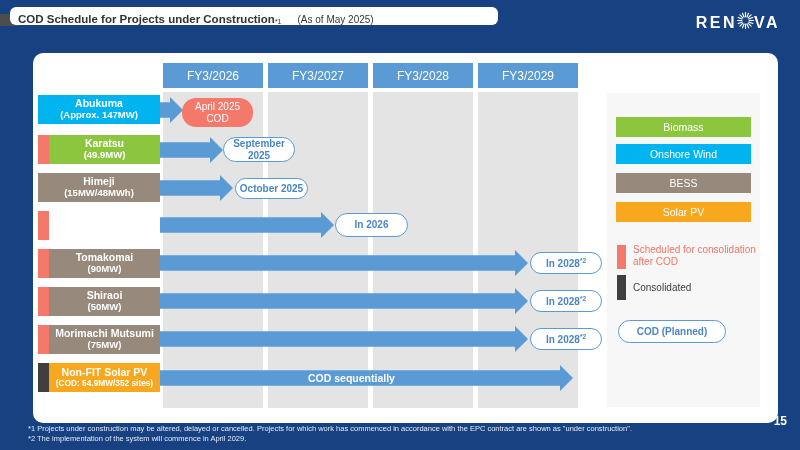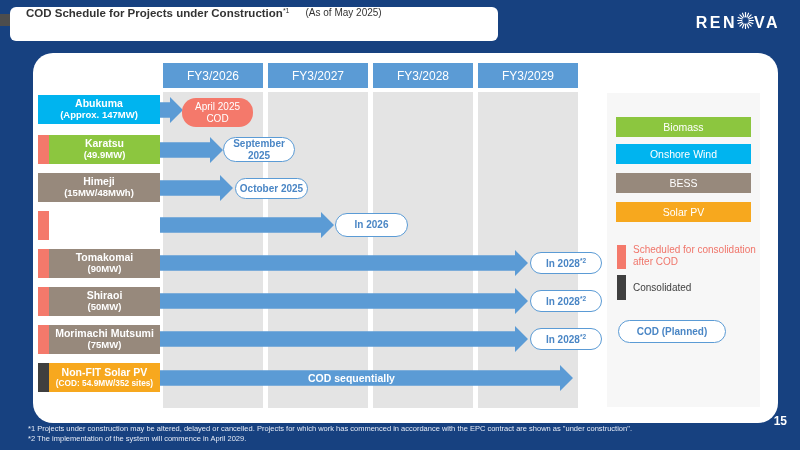--- a/index.html
+++ b/index.html
@@ -1,31 +1,31 @@
 <!DOCTYPE html>
 <html><head>
 <meta charset="utf-8">
 <style>
   html,body{margin:0;padding:0;}
   .slide{position:relative;width:800px;height:450px;background:#174180;font-family:"Liberation Sans",sans-serif;overflow:hidden;}
   .abs{position:absolute;}
 
   
   .title-tab{left:0;top:14px;width:19px;height:12px;background:#4d4d4d;}
-  .title-box{left:10px;top:7px;width:488px;height:34px;background:#fff;border-radius:6px;display:flex;align-items:flex-start;padding-left:16px;box-sizing:border-box;}
+  .title-box{left:10px;top:7px;width:488px;height:18px;background:#fff;border-radius:6px;display:flex;align-items:flex-end;padding-left:8px;box-sizing:border-box;}
   .title-main{font-size:11.5px;font-weight:bold;color:#333;}
   .title-sup{font-size:7px;vertical-align:super;color:#333;}
   .title-asof{font-size:10px;color:#333;margin-left:16px;}
 
   
   .logo{right:20px;top:11px;display:flex;align-items:center;color:#fff;font-weight:bold;font-size:16px;letter-spacing:2.5px;}
   .logo svg{margin:0 -1px;}
 
   
-  .panel{left:33px;top:53px;width:745px;height:370px;background:#fff;border-radius:20px;}
+  .panel{left:33px;top:53px;width:745px;height:370px;background:#fff;border-radius:10px;}
 
   
   .col-h{top:10px;height:25px;width:100px;background:#5b9bd5;color:#fff;font-size:12px;display:flex;align-items:center;justify-content:center;}
   .col-band{top:39px;height:316px;width:100px;background:#e4e4e4;}
 
   
   .p-label{height:29px;display:flex;flex-direction:column;align-items:center;justify-content:center;color:#fff;text-align:center;line-height:1.12;}
   .p-name{font-size:10.5px;font-weight:bold;}
   .p-cap{font-size:9.5px;font-weight:bold;}
   .p-cap.small{font-size:8.3px;}

